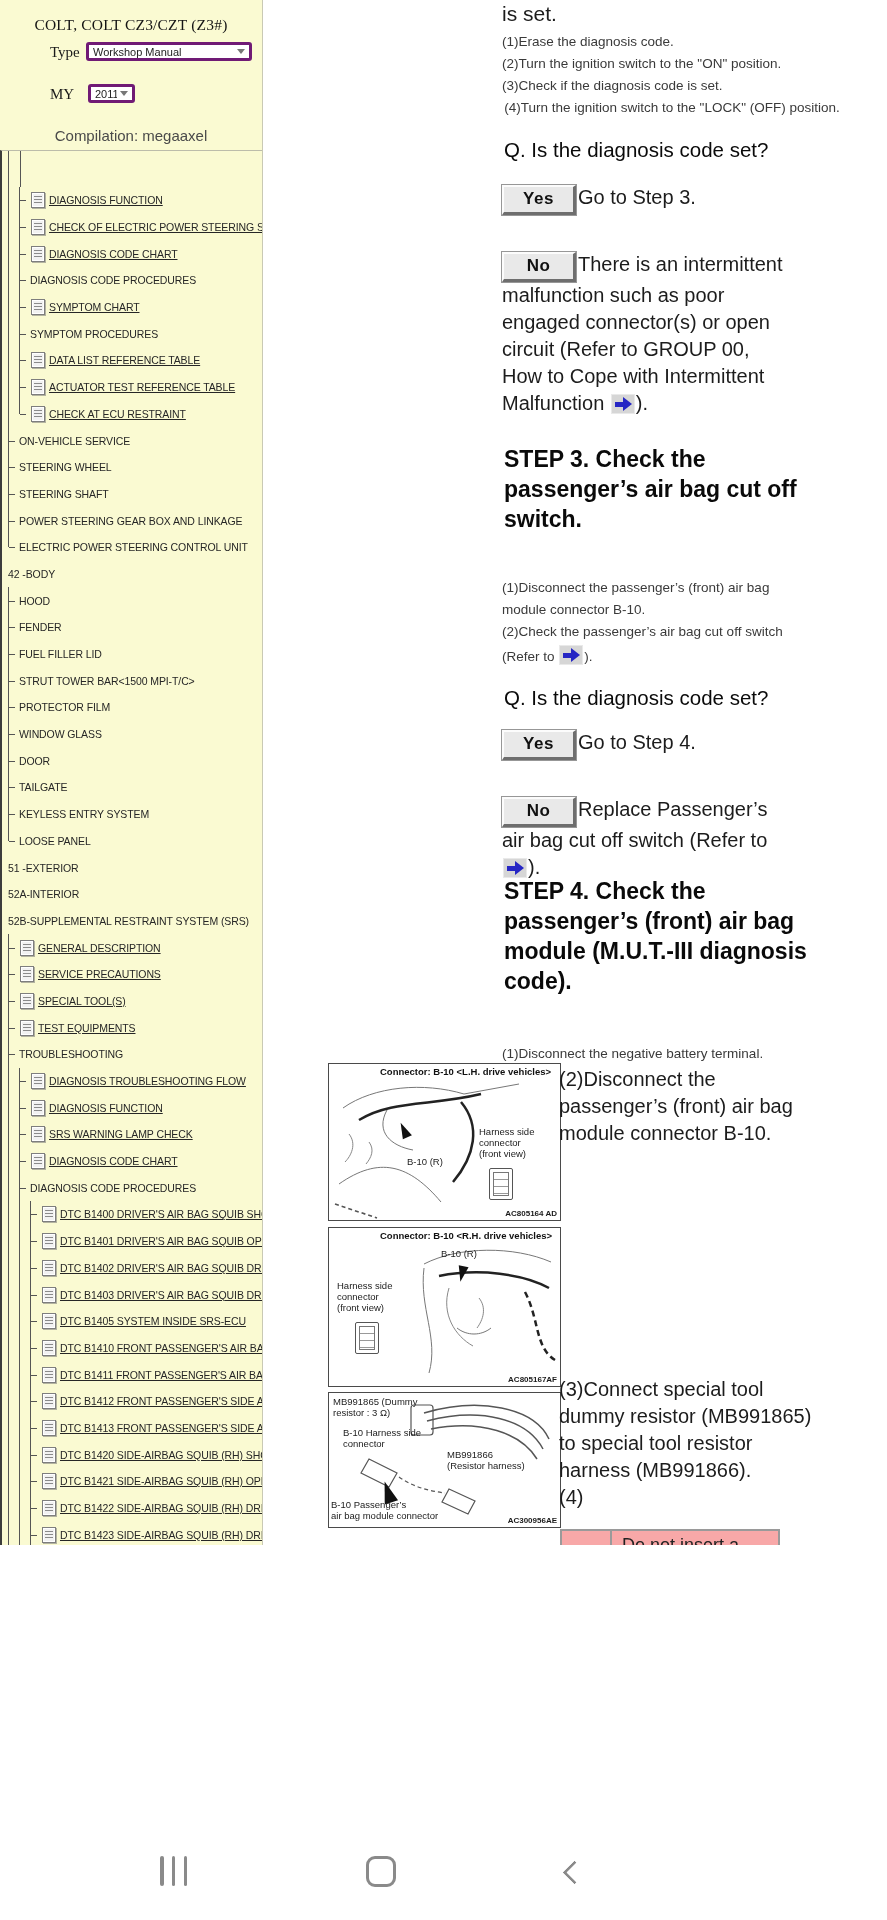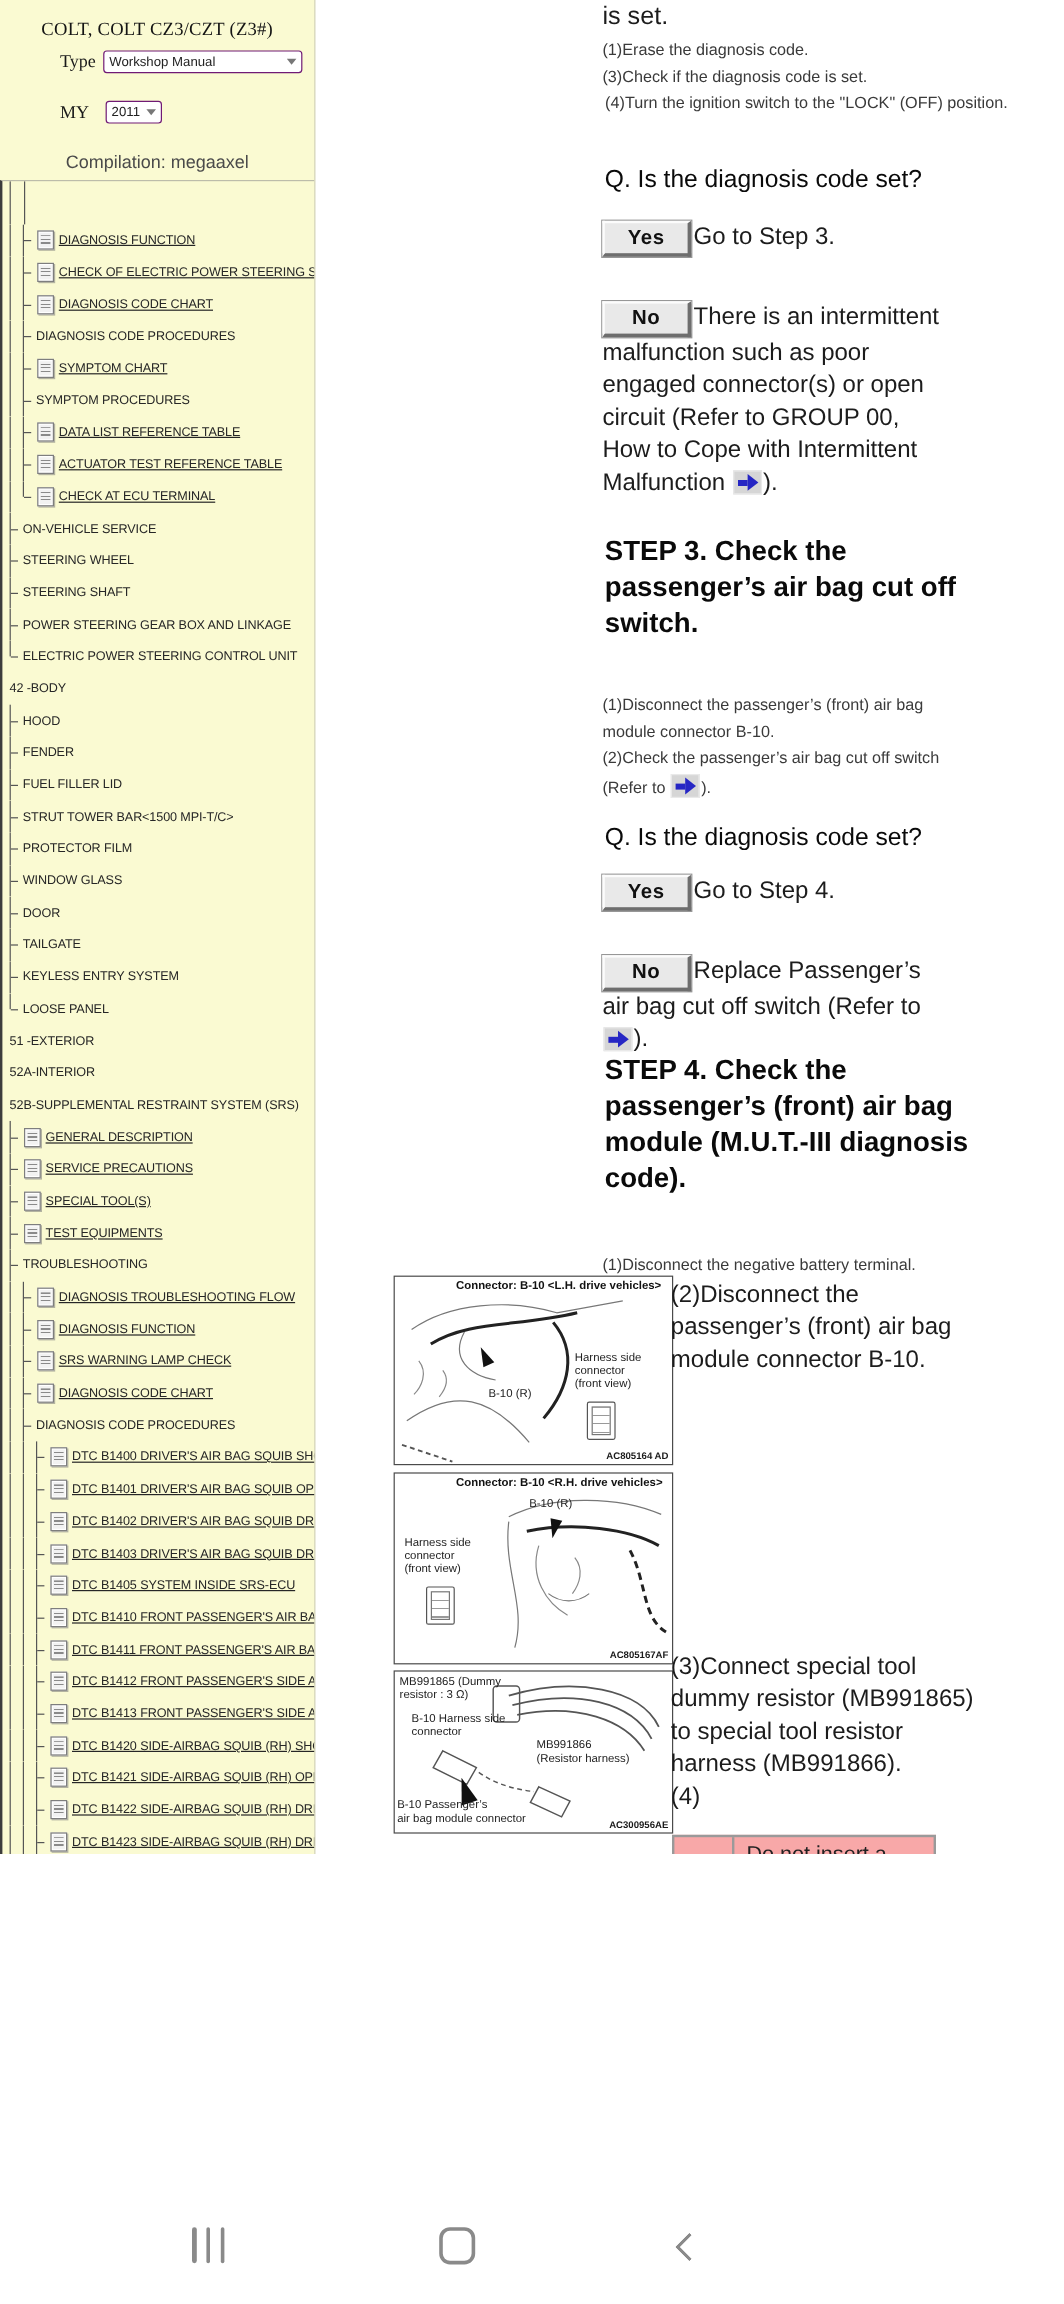--- a/index.html
+++ b/index.html
@@ -13,21 +13,21 @@
     background:#FAFAD2;border-right:1px solid #c9c9b4;overflow:hidden;
   }
   .sb-title{
     text-align:center;padding-top:16px;font-family:"Liberation Serif",serif;
     font-size:15.5px;color:#141414;letter-spacing:.2px;
   }
   .hdr-label{
     position:absolute;font-family:"Liberation Serif",serif;font-size:15px;color:#191919;
   }
   .select-box{
-    position:absolute;background:#fff;border:1px solid #701a75;border-radius:3px;
+    position:absolute;background:#fff;border:3px solid #701a75;border-radius:3px;
     font-size:11px;color:#222;display:flex;align-items:center;
     padding:0 4px;box-sizing:border-box;height:19px;
   }
   .select-box .sel-text{flex:1;white-space:nowrap;overflow:hidden;}
   .sel-chev{width:0;height:0;border-left:4px solid transparent;border-right:4px solid transparent;border-top:5px solid #777;margin-left:3px;flex:none;}
   .compilation{position:absolute;top:127px;left:0;width:100%;text-align:center;font-size:15px;color:#4a4a4a;}
   #tree{
     position:absolute;left:0;top:150px;right:0;bottom:0;
     border-top:1px solid #bcbcaa;border-left:2px solid #3c3c3c;
     padding-top:36px;overflow:hidden;
@@ -159,21 +159,21 @@
       <div class="trow">
         <span class="tc v"></span>
         <span class="tc t"></span>
         <span class="doc-icon"></span>
         <span class="tlabel tlink">ACTUATOR TEST REFERENCE TABLE</span>
       </div>
       <div class="trow">
         <span class="tc v"></span>
         <span class="tc l"></span>
         <span class="doc-icon"></span>
-        <span class="tlabel tlink">CHECK AT ECU TERMINAL</span>
+        <span class="tlabel tlink">CHECK AT ECU RESTRAINT</span>
       </div>
       <div class="trow">
         <span class="tc t"></span>
         <span class="tlabel">ON-VEHICLE SERVICE</span>
       </div>
       <div class="trow">
         <span class="tc t"></span>
         <span class="tlabel">STEERING WHEEL</span>
       </div>
       <div class="trow">
@@ -385,20 +385,21 @@
         <span class="tlabel tlink">DTC B1423 SIDE-AIRBAG SQUIB (RH) DRIVE CIRCUIT (P</span>
       </div>
     </div>
 </div>
 
 <div id="content">
 
   <div class="abs" style="left:239px;top:2px;width:345px;">
     <p class="lead-txt">is set.</p>
     <p class="small-txt">(1)Erase the diagnosis code.</p>
+    <p class="small-txt">(2)Turn the ignition switch to the "ON" position.</p>
     <p class="small-txt">(3)Check if the diagnosis code is set.</p>
     <p class="small-txt" style="width:340px;text-align:center;">(4)Turn the ignition switch to the "LOCK" (OFF) position.</p>
   </div>
 
   <h2 class="q-head abs" style="left:241px;top:138px;">Q. Is the diagnosis code set?</h2>
 
   <div class="abs" style="left:239px;top:184px;width:300px;">
     <p class="big-txt"><span class="btn">Yes</span><span>Go to Step 3.</span></p>
   </div>
 

